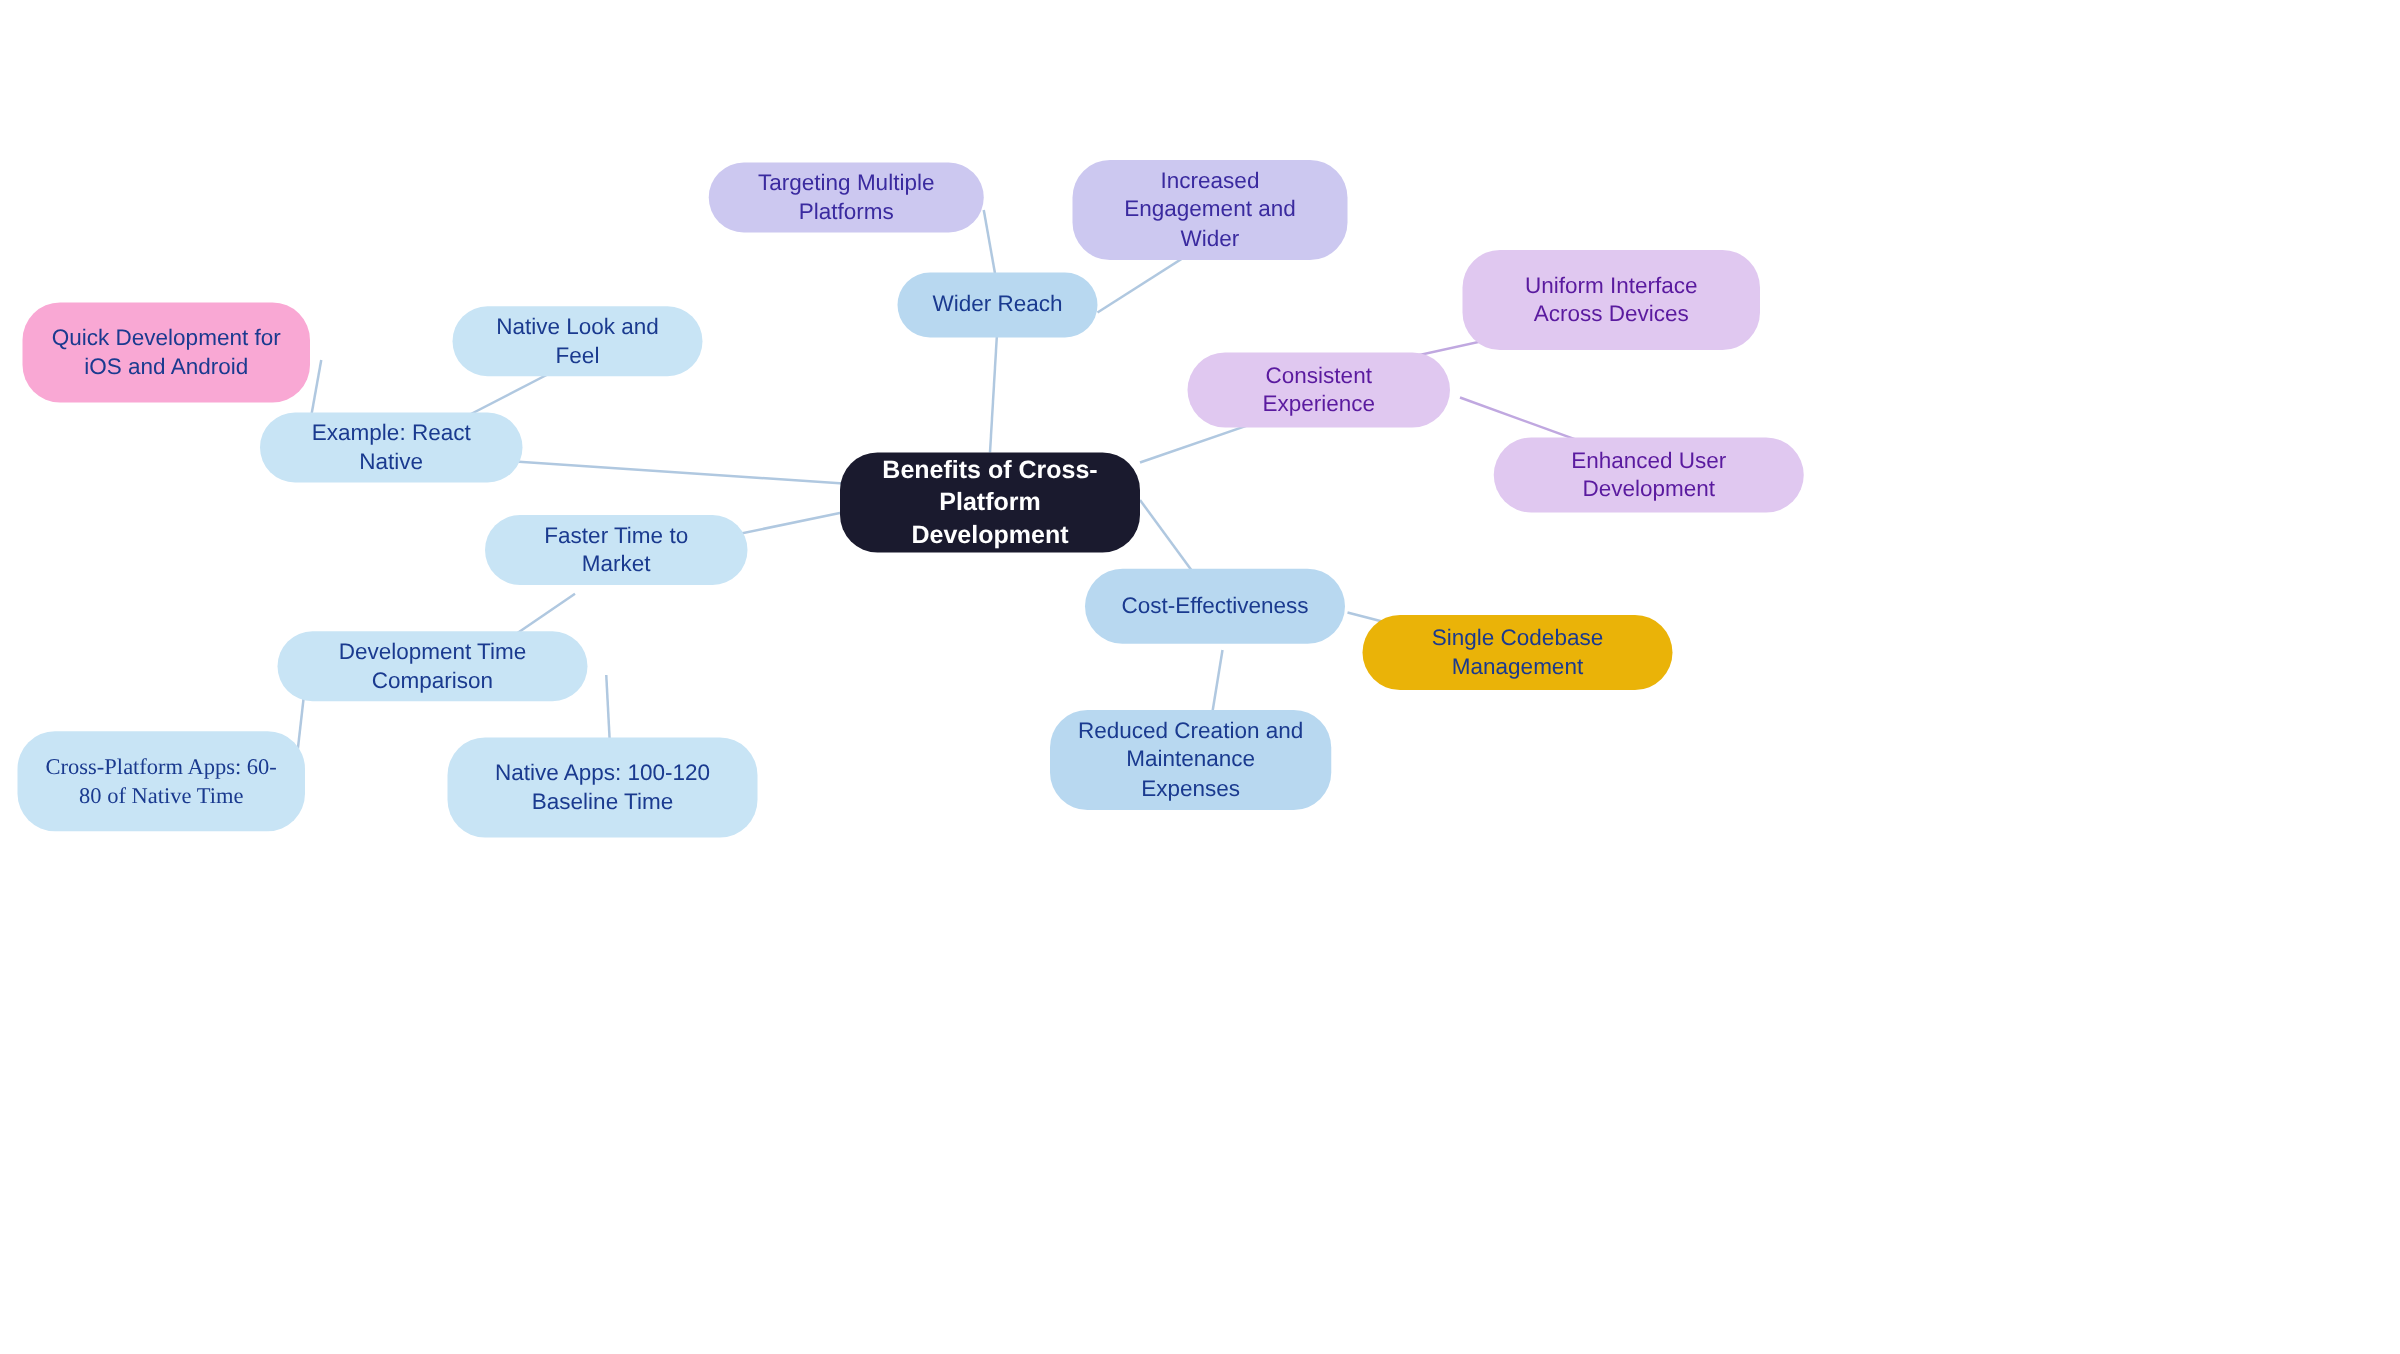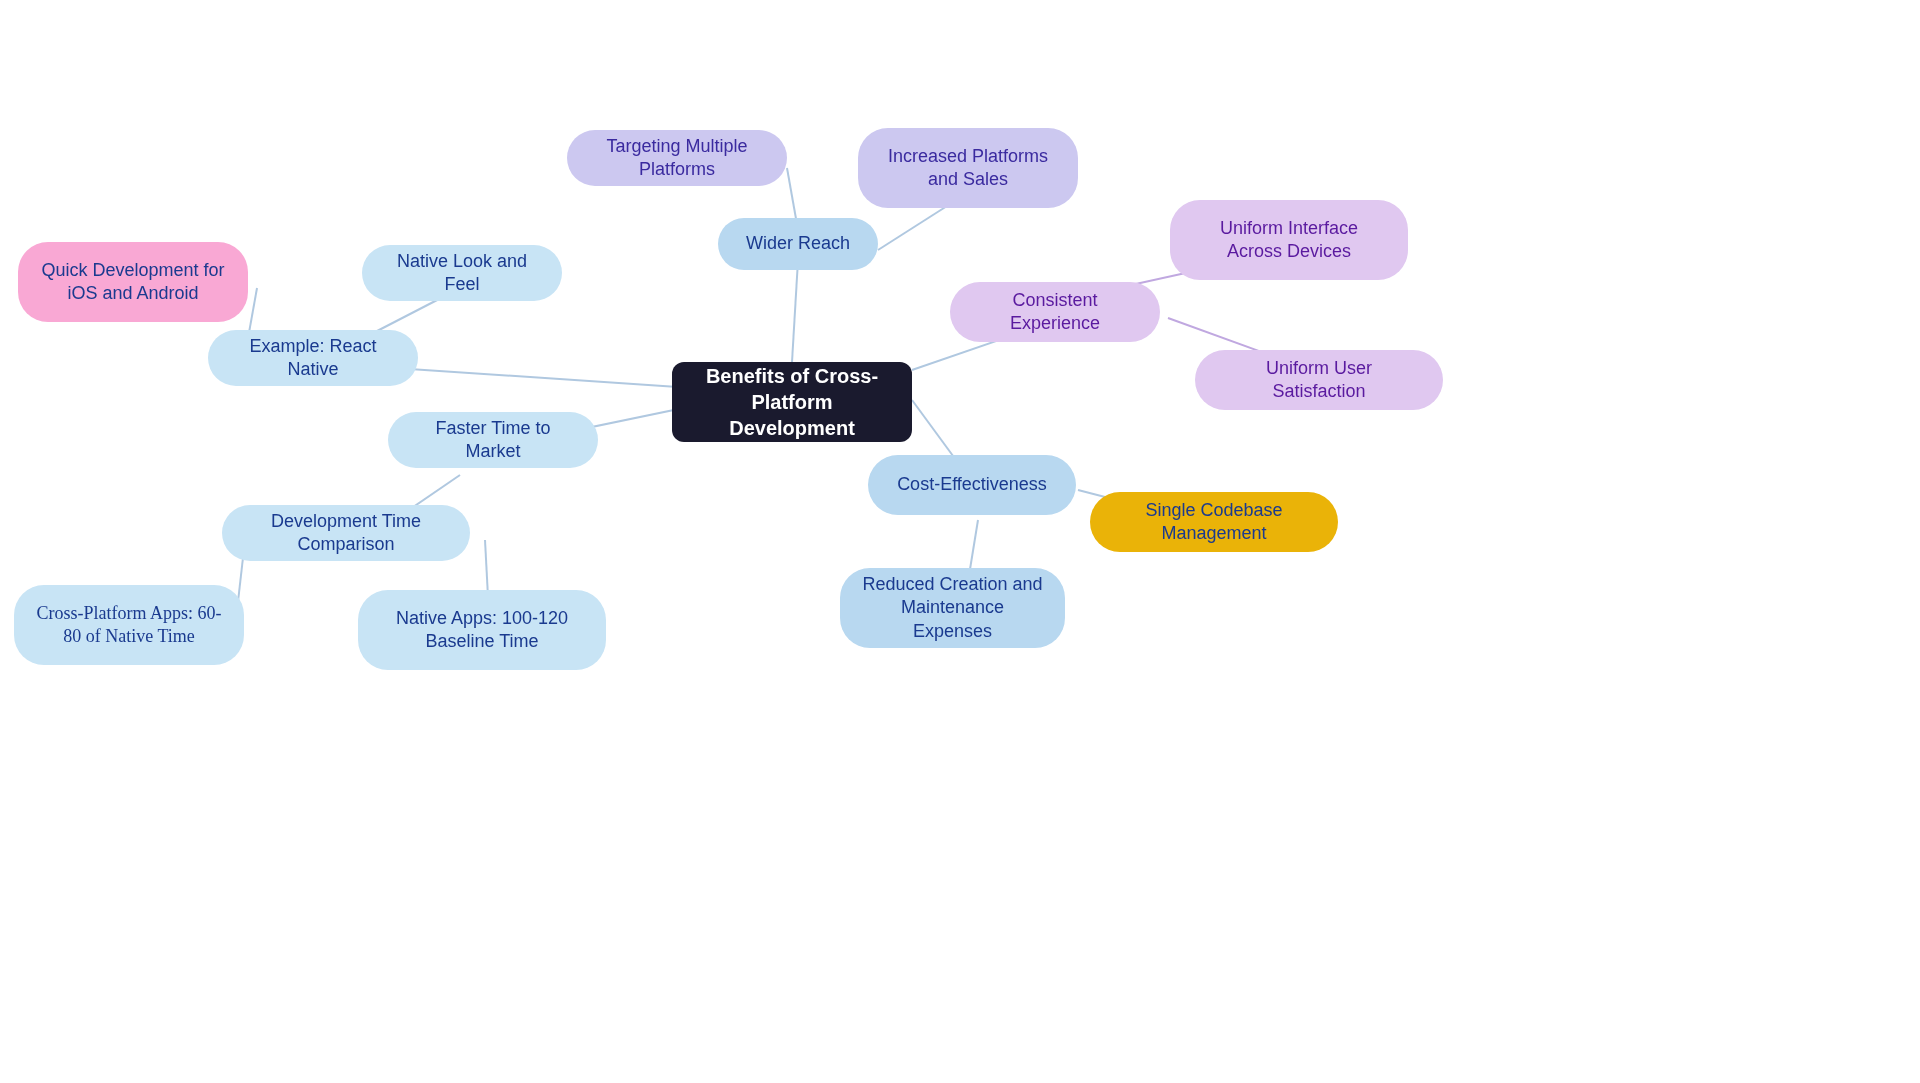--- a/index.html
+++ b/index.html
@@ -29,21 +29,21 @@
       z-index: 1;
       padding: 25px 22px;
       font-size: 18px;
       line-height: 1.3;
     }
     .node-center {
       background: #1a1a2e;
       color: #ffffff;
       font-size: 20px;
       font-weight: 600;
-      border-radius: 12px;
+      border-radius: 30px;
     }
     .node-blue {
       background: #c8e6f5;
       color: #1a3a8f;
       border: none;
     }
     .node-blue-medium {
       background: #aed4ee;
       color: #1a3a8f;
     }
@@ -93,39 +93,39 @@
 
   <line x1="978" y1="520" x2="965" y2="600" stroke="#b0c8e0" stroke-width="2"></line>
 </svg>
 
 <div class="node node-center" style="left:672px; top:362px; width:240px; height:80px;">Benefits of Cross-Platform Development</div>
 
 <div class="node node-blue-medium" style="left:718px; top:218px; width:160px; height:52px; background:#b8d8f0; color:#1a3a8f;">Wider Reach</div>
 
 <div class="node node-purple-light" style="left:567px; top:130px; width:220px; height:56px; background:#ccc8f0; color:#3a2a9f;">Targeting Multiple Platforms</div>
 
-<div class="node node-purple-light" style="left:858px; top:128px; width:220px; height:80px; background:#ccc8f0; color:#3a2a9f;">Increased Platforms and Sales</div>
+<div class="node node-purple-light" style="left:858px; top:128px; width:220px; height:80px; background:#ccc8f0; color:#3a2a9f;">Increased Engagement and Wider</div>
 
 <div class="node node-blue" style="left:208px; top:330px; width:210px; height:56px; background:#c8e4f5; color:#1a3a8f;">Example: React Native</div>
 
 <div class="node node-blue" style="left:362px; top:245px; width:200px; height:56px; background:#c8e4f5; color:#1a3a8f;">Native Look and Feel</div>
 
 <div class="node node-blue" style="left:18px; top:242px; width:230px; height:80px; background:#f9a8d4; color:#1a3a8f;">Quick Development for iOS and Android</div>
 
 <div class="node node-blue" style="left:388px; top:412px; width:210px; height:56px; background:#c8e4f5; color:#1a3a8f;">Faster Time to Market</div>
 
 <div class="node node-blue" style="left:222px; top:505px; width:248px; height:56px; background:#c8e4f5; color:#1a3a8f;">Development Time Comparison</div>
 
 <div class="node node-blue" style="left:14px; top:585px; width:230px; height:80px; background:#c8e4f5; color:#1a3a8f;font-family:Liberation Serif, serif;">Cross-Platform Apps: 60-80 of Native Time</div>
 
 <div class="node node-blue" style="left:358px; top:590px; width:248px; height:80px; background:#c8e4f5; color:#1a3a8f;">Native Apps: 100-120 Baseline Time</div>
 
 <div class="node node-pink-light" style="left:950px; top:282px; width:210px; height:60px; background:#e0c8f0; color:#5a1a9f;">Consistent Experience</div>
 
 <div class="node node-pink-light" style="left:1170px; top:200px; width:238px; height:80px; background:#e0c8f0; color:#5a1a9f;">Uniform Interface Across Devices</div>
 
-<div class="node node-pink-light" style="left:1195px; top:350px; width:248px; height:60px; background:#e0c8f0; color:#5a1a9f;">Uniform User Satisfaction</div>
+<div class="node node-pink-light" style="left:1195px; top:350px; width:248px; height:60px; background:#e0c8f0; color:#5a1a9f;">Enhanced User Development</div>
 
 <div class="node node-blue-medium" style="left:868px; top:455px; width:208px; height:60px; background:#b8d8f0; color:#1a3a8f;">Cost-Effectiveness</div>
 
 <div class="node node-blue" style="left:1090px; top:492px; width:248px; height:60px; background:#eab308; color:#1a3a8f;">Single Codebase Management</div>
 
 <div class="node node-blue-medium" style="left:840px; top:568px; width:225px; height:80px; background:#b8d8f0; color:#1a3a8f;">Reduced Creation and Maintenance Expenses</div>
 
 </body></html>

